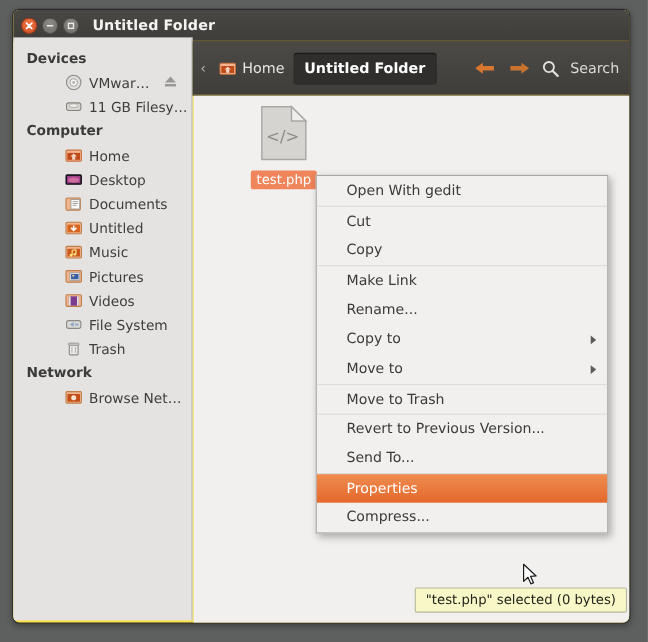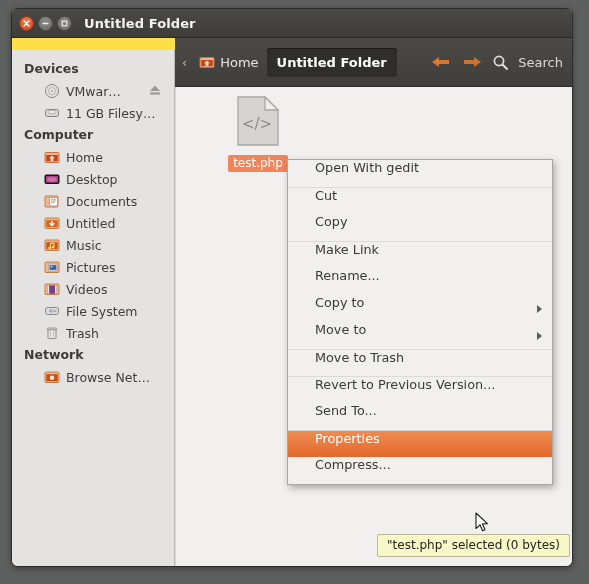--- a/index.html
+++ b/index.html
@@ -73,36 +73,37 @@
     color: #ffffff;
     box-shadow: inset 0 1px 1px rgba(0,0,0,0.45);
     padding: 7px 10px;
   }
   .nav-group { margin-left: auto; display: flex; align-items: center; gap: 9px; padding-right: 11px; }
   .arrow-btn { display:flex; align-items:center; }
   .search-label { color: #ddd9d5; font-size: 13px; }
 
   
   .sidebar {
-    position: absolute; left: 0; top: 41px;
+    position: absolute; left: 0; top: 25px;
     width: 163px; height: 530px;
     background: #e4e3e1;
     border-right: 1px solid #bdbbb8;
     padding-top: 8px;
     overflow: hidden;
   }
   .sb-head {
     font-size: 12.5px; font-weight: bold; color: #3b3b39;
     padding: 3px 0 4px 12px;
   }
   .sb-item {
     display: flex; align-items: center;
-    height: 22px; padding-left: 32px; gap: 6px;
+    height: 22px; padding-left: 22px; gap: 6px;
     font-size: 12.5px; color: #3f3e3c;
     white-space: nowrap;
+    margin-left: 25px;
   }
   .sb-item .lbl { overflow: hidden; }
   .ic { width: 16px; height: 16px; flex: 0 0 16px; display:block; }
   .eject { margin-left: auto; margin-right: 10px; }
 
   
   .content {
     position: absolute; left: 164px; top: 78px;
     width: 398px; height: 481px;
     background: #f1f0ee;
@@ -141,21 +142,21 @@
     left: 275px; top: 150px;
     width: 266px;
     background: #f1f0ee;
     border: 1px solid #a9a7a4;
     box-shadow: 2px 3px 7px rgba(0,0,0,0.30);
     padding: 0;
     z-index: 50;
   }
   .mi {
     height: 27px;
-    display: flex; 
+    display: flex; align-items: center;
     padding-left: 27px; padding-right: 10px;
     font-size: 12.8px; color: #3a3a38;
     position: relative;
     white-space: nowrap;
   }
   .mi.sep-top { border-top: 1px solid #dddbd8; }
   .mi.selected {
     background: linear-gradient(to bottom, #ef8c50 0%, #e4682b 100%);
     color: #ffffff;
     border-top: 1px solid #d8dcd9;

